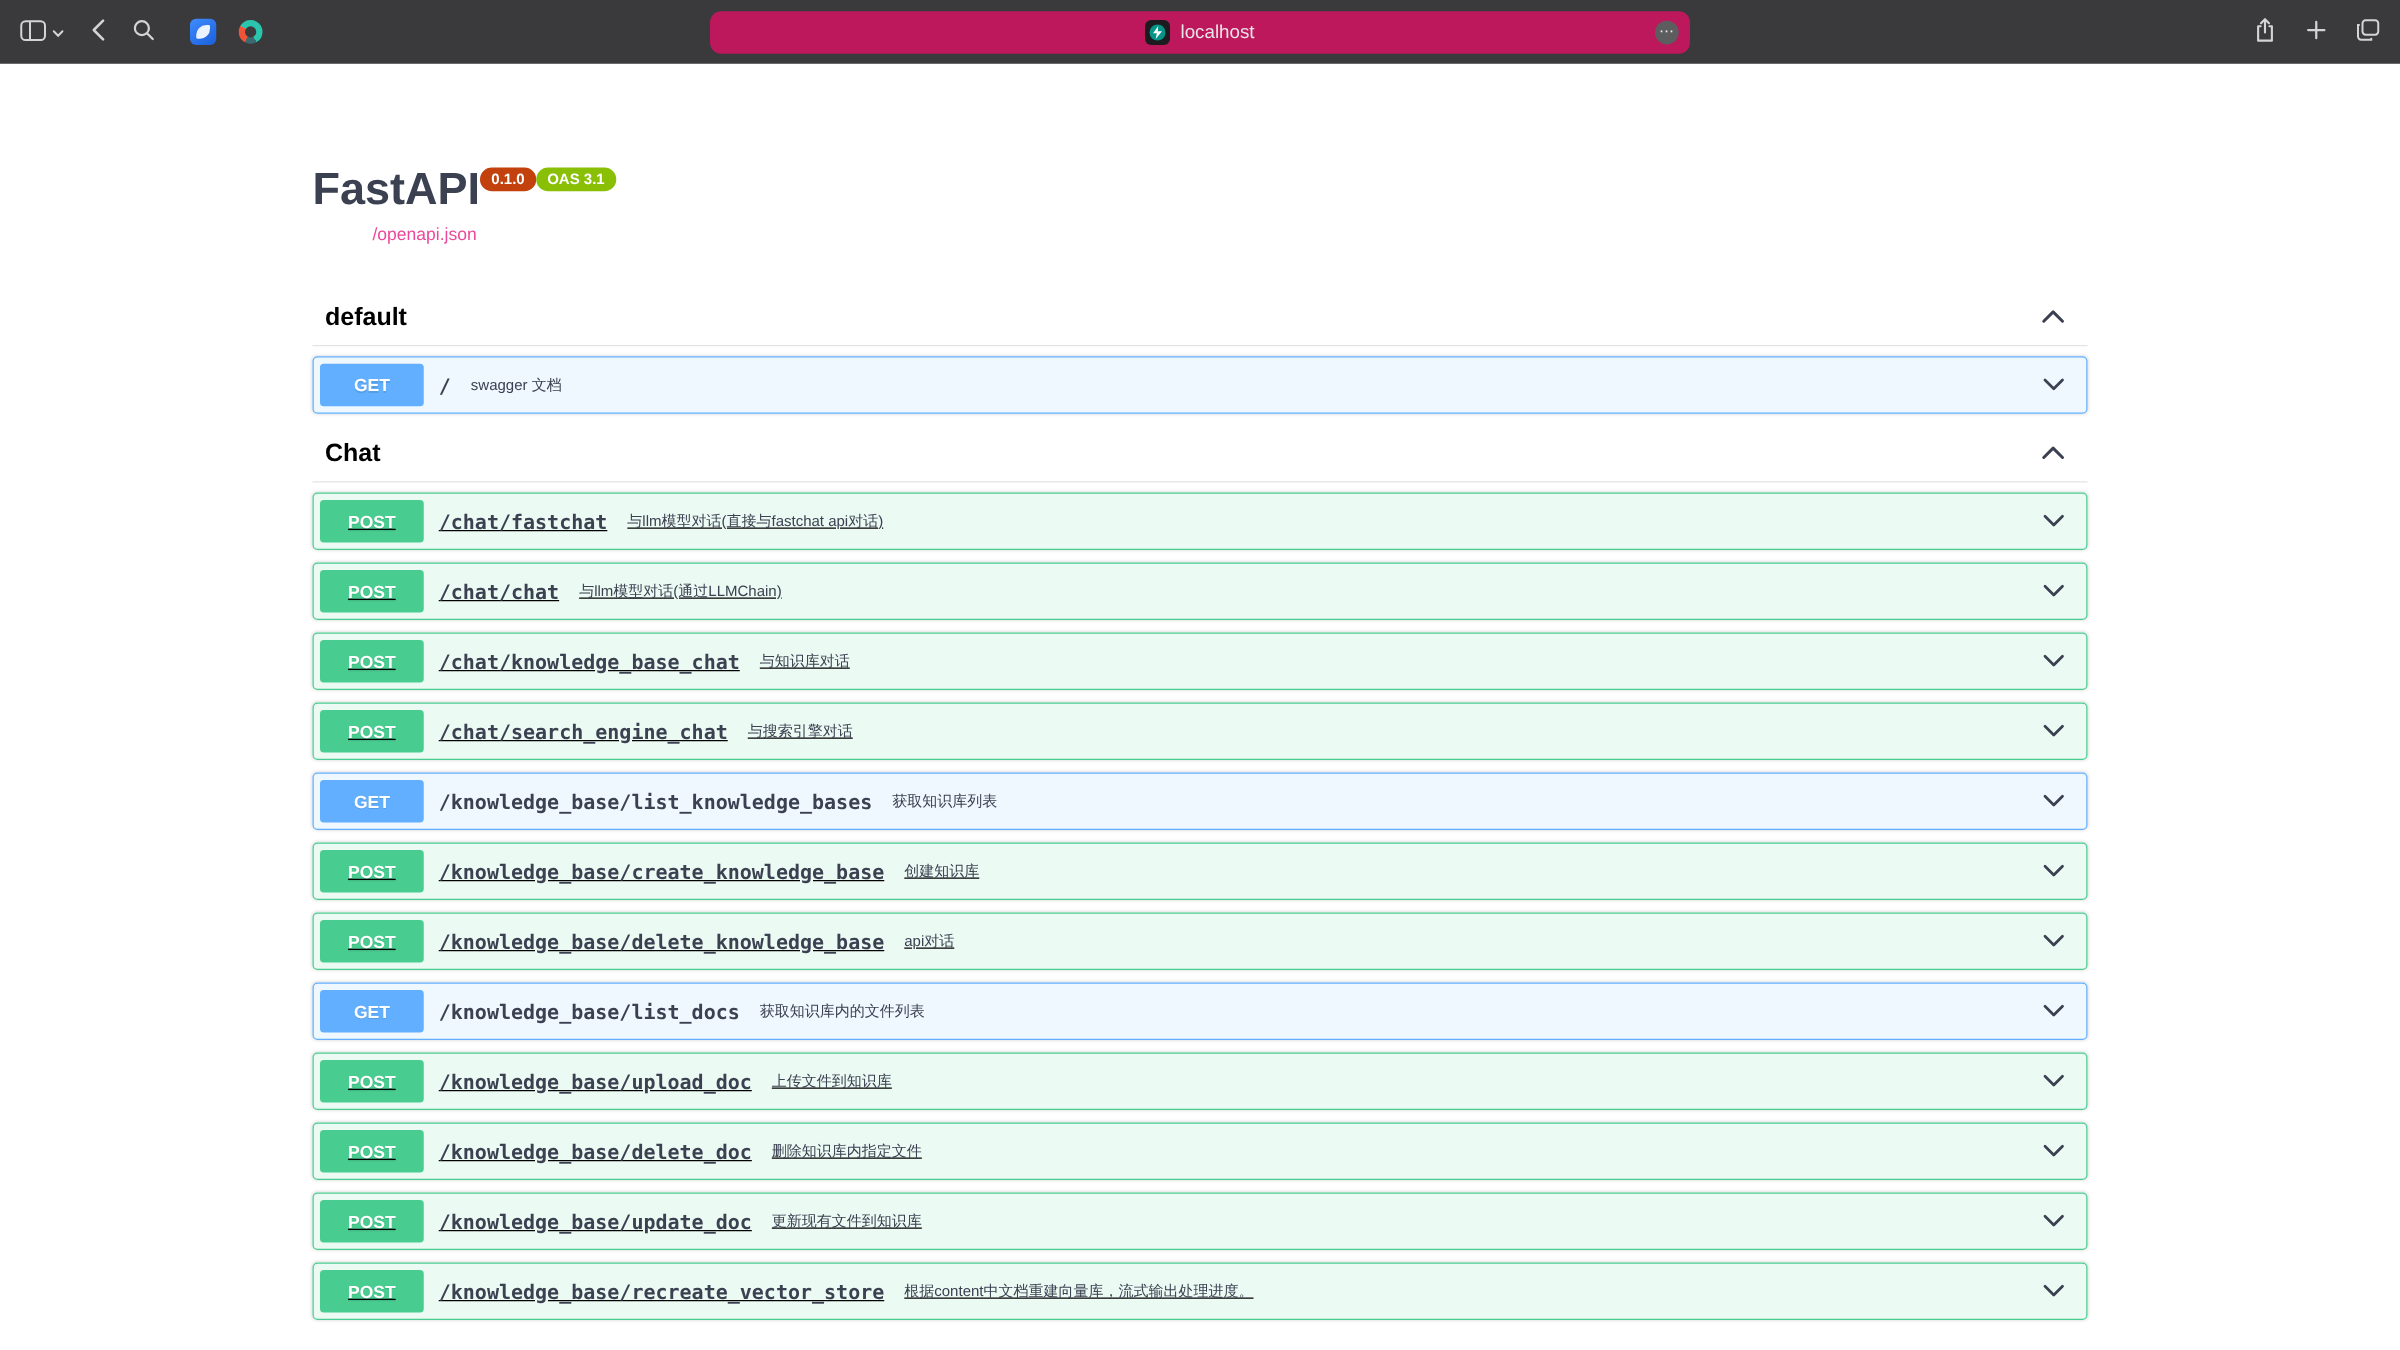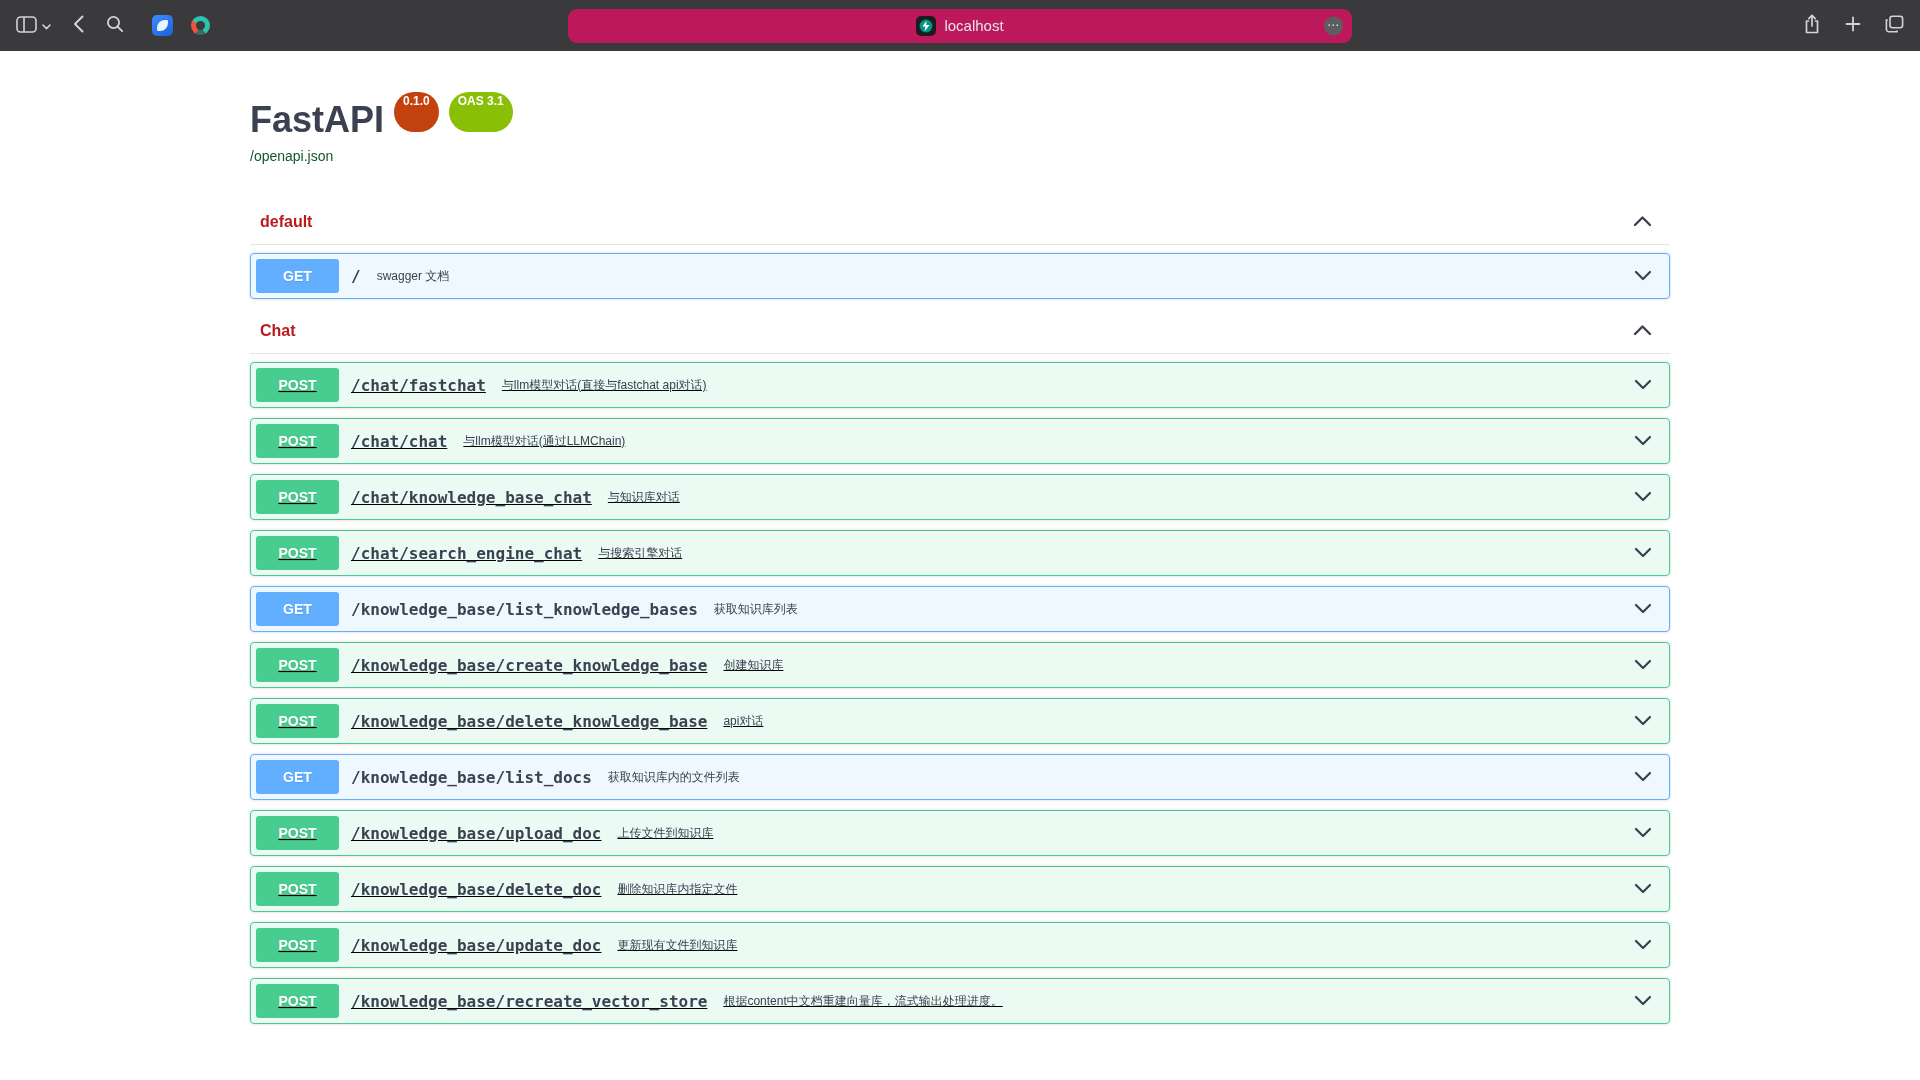--- a/index.html
+++ b/index.html
@@ -49,39 +49,39 @@
     color: #e9e9ec; font-size: 12px; line-height: 17px; text-align: center; cursor: pointer;
     letter-spacing: 0.5px;
   }
 
   
   .page { background: #fff; }
   .wrapper { width: 1420px; margin: 0 auto; }
   .info { padding-top: 49px; margin-bottom: 35px; }
   .api-title {
     font-size: 36px; font-weight: 700; color: #3b4151;
-    display: flex; gap: 10px; line-height: 40px;
+    display: flex; align-items: center; line-height: 40px; margin-top: 31px;
   }
   .stamp {
     font-size: 12px; font-weight: 700; color: #fff; border-radius: 57px;
     padding: 3px 9px 4px; position: relative; top: -8px; line-height: 1;
   }
   .stamp.version { background: #c2410c; }
   .stamp.oas { background: #89bf04; }
   .spec-link {
-    display: inline-block; margin-top: 8px; font-size: 14px; color: #14532d;
-    text-decoration: none; cursor: pointer;
+    display: inline-block; margin-top: 8px; font-size: 14px; color: #ec4899;
+    text-decoration: none; cursor: pointer; margin-left: 48px;
   }
 
   .opblock-tag-section { margin-top: 10px; }
   .opblock-tag {
     display: flex; align-items: center; padding: 8px 14px 8px 10px;
     border-bottom: 1px solid rgba(59,65,81,.15); margin-bottom: 8px; cursor: pointer;
   }
-  .tag-label { font-size: 16px; font-weight: 700; color: #b91c1c; line-height: 28px; }
+  .tag-label { font-size: 20px; font-weight: 700; color: #000000; line-height: 28px; }
   .tag-arrow, .opblock-arrow { margin-left: auto; background: none; border: none; cursor: pointer; display: flex; align-items: center; padding: 4px; }
 
   .opblock {
     border-radius: 4px; margin-bottom: 10px; border: 1px solid;
     box-shadow: 0 0 3px rgba(0,0,0,.19);
   }
   .opblock.get  { border-color: #61affe; background: rgba(97,175,254,.10); }
   .opblock.post { border-color: #49cc90; background: rgba(73,204,144,.10); text-decoration: underline; }
   .opblock-summary { display: flex; align-items: center; padding: 5px; cursor: pointer; justify-content: space-between; }
   .opblock-method {

